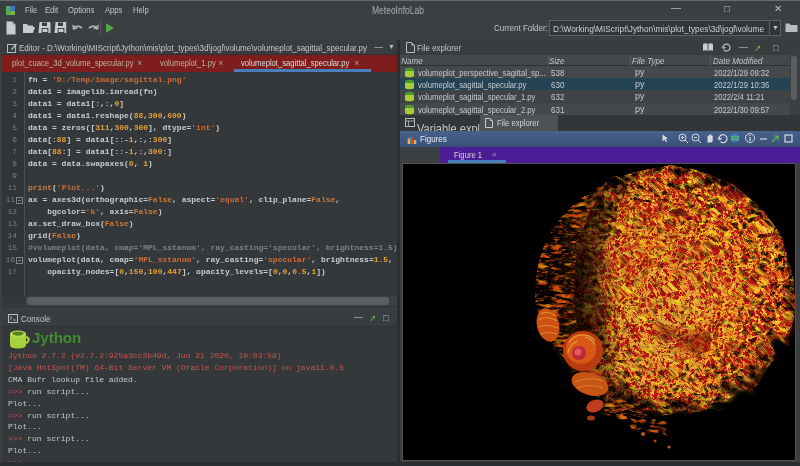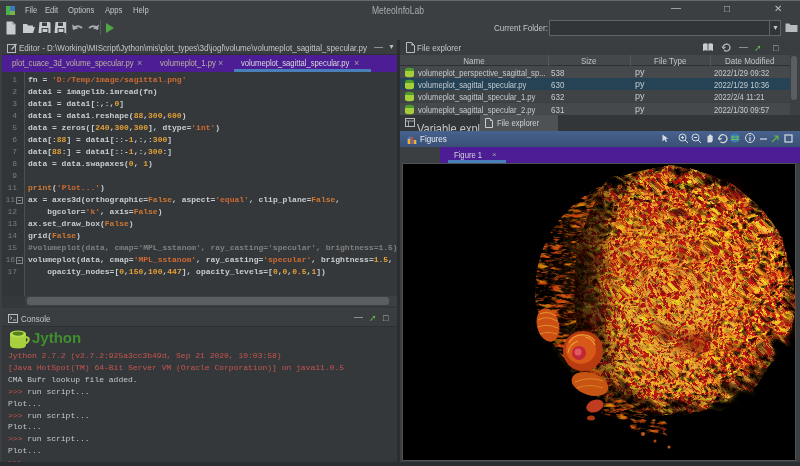--- a/index.html
+++ b/index.html
@@ -8,21 +8,21 @@
 .cx{transform:scaleX(0.85);transform-origin:0 50%;display:inline-block;white-space:nowrap;}
 .cx9{transform:scaleX(0.89);transform-origin:0 50%;display:inline-block;white-space:nowrap;}
 .mitem{position:absolute;top:4px;font-size:9px;color:#C2C6C9;}
 .winbtn{position:absolute;font-size:10px;color:#B8BCBE;}
 .tsep{position:absolute;width:1px;height:15px;background:#55595B;}
 .s{color:#CF6A32;}
 .n{color:#E2A037;}
 .k{color:#CF7832;}
 .c{color:#808080;}
 .red{color:#C75450;}
-.th{position:absolute;top:1px;font-size:9px;color:#C0C4C7;text-align:center;}
+.th{position:absolute;top:1px;font-size:9px;color:#C0C4C7;font-style:italic;}
 .colsep{position:absolute;top:0;width:1px;height:11px;background:#55595B;}
 .frow{position:absolute;left:0;width:390px;height:12px;font-size:9px;color:#C4CBD0;}
 .frow span{position:absolute;top:1px;}
 .edtab{position:absolute;top:0;height:17px;font-size:9px;line-height:17px;color:#BDB49C;}
 .lnum{position:absolute;right:7px;font-size:8px;color:#787D81;font-family:"Liberation Mono",monospace;}
 </style>
 </head>
 <body>
 
 <div class="abs" id="menubar" style="left:0;top:0;width:800px;height:16px;background:#3C3F41;border-top:1px solid #666B6E;box-sizing:border-box;">
@@ -77,38 +77,39 @@
         <path d="M12,9 q-4,-5 -9,-1" stroke="#A9ADB0" stroke-width="1.8" fill="none"></path>
         <path d="M13,4.5 l-1.2,5.5 -5,-1.8 z" fill="#A9ADB0"></path>
       </g>
 
   <path d="M101,3 l8,5 -8,5 z" fill="#51A545"></path>
 </svg>
 <div class="tsep" style="left:66px;top:4px"></div>
 <div class="tsep" style="left:100px;top:4px"></div>
 <span class="abs" style="left:494px;top:7px;font-size:9px;color:#C2C6C9"><span class="cx9">Current Folder:</span></span>
 <div class="abs" style="left:549px;top:4px;width:232px;height:16px;background:#313537;border:1px solid #5E6365;box-sizing:border-box"></div>
+<span class="abs" style="left:553px;top:8px;font-size:9px;color:#CDD1D4"><span style="transform:scaleX(0.92);transform-origin:0 50%;display:inline-block;white-space:nowrap">D:\Working\MIScript\Jython\mis\plot_types\3d\jogl\volume</span></span>
 <div class="abs" style="left:769px;top:5px;width:1px;height:14px;background:#5E6365"></div>
 <span class="abs" style="left:772px;top:8px;font-size:7px;color:#C2C6C9">▼</span>
 <svg class="abs" style="left:785px;top:6px" width="13" height="11" viewBox="0 0 13 11">
       <path d="M0.5,10 v-8.5 h4 l1,1.5 h7 v7 z" fill="#B8BCBE"></path>
     </svg>
 </div>
 
 <div class="abs" id="edpanel" style="left:2px;top:40px;width:395px;height:268px;background:#35383A;">
 <div class="abs" style="left:0;top:0;width:395px;height:15px;background:#3A3D3F;border-bottom:1px solid #2e3133;box-sizing:border-box;">
 <svg class="abs" style="left:5px;top:3px" width="10" height="10" viewBox="0 0 10 10">
         <rect x="0.5" y="1.5" width="8" height="8" fill="none" stroke="#B8BCBE"></rect>
         <path d="M4,6 L9,0.5 L10,1.5 L5,7 z" fill="#B8BCBE"></path>
       </svg>
 <span class="abs" style="left:17px;top:3px;font-size:9px;color:#C2C6C9"><span class="cx9">Editor - D:\Working\MIScript\Jython\mis\plot_types\3d\jogl\volume\volumeplot_sagittal_specular.py</span></span>
 <span class="abs" style="left:372px;top:2px;font-size:9px;color:#B8BCBE">—</span>
 <span class="abs" style="left:386px;top:3px;font-size:7px;color:#B8BCBE">▼</span>
 </div>
-<div class="abs" id="edtabs" style="left:0;top:15px;width:395px;height:17px;background:#4c1d95;">
+<div class="abs" id="edtabs" style="left:0;top:15px;width:395px;height:17px;background:#7f1d1d;">
 <span class="edtab" style="left:10px"><span class="cx">plot_cuace_3d_volume_specular.py</span></span>
 <span class="edtab" style="left:135px;color:#9DA1A4">×</span>
 <span class="edtab" style="left:158px"><span class="cx">volumeplot_1.py</span></span>
 <span class="edtab" style="left:216px;color:#9DA1A4">×</span>
 <span class="edtab" style="left:239px;color:#D8DCDE"><span class="cx">volumeplot_sagittal_specular.py</span></span>
 <span class="edtab" style="left:352px;color:#9DA1A4">×</span>
 <div class="abs" style="left:232px;top:14px;width:137px;height:3px;background:#4A7EBB"></div>
 </div>
 <div class="abs" id="gutter" style="left:0;top:32px;width:23px;height:224px;background:#313537;border-right:1px solid #4b4f51;box-sizing:border-box;">
 <span class="lnum" style="top:3px">1</span>
@@ -134,21 +135,21 @@
       <svg class="abs" style="right:1px;top:185px" width="7" height="7" viewBox="0 0 7 7">
         <rect x="0.5" y="0.5" width="6" height="6" fill="none" stroke="#808488"></rect>
         <path d="M2,3.5 h3" stroke="#808488"></path>
       </svg>
       <span class="lnum" style="top:195px">17</span>
 </div>
 <div class="abs" id="code" style="left:26px;top:34px;width:369px;font-family:'Liberation Mono',monospace;font-size:8px;font-weight:bold;color:#C8CDD1;white-space:pre;line-height:12px;">fn = <span class="s">'D:/Temp/image/sagittal.png'</span>
 data1 = imagelib.imread(fn)
 data1 = data1[:,:,<span class="n">0</span>]
 data1 = data1.reshape(<span class="n">88</span>,<span class="n">300</span>,<span class="n">600</span>)
-data = zeros([<span class="n">240</span>,<span class="n">300</span>,<span class="n">300</span>], dtype=<span class="s">'int'</span>)
+data = zeros([<span class="n">311</span>,<span class="n">300</span>,<span class="n">300</span>], dtype=<span class="s">'int'</span>)
 data[:<span class="n">88</span>] = data1[::-<span class="n">1</span>,:,:<span class="n">300</span>]
 data[<span class="n">88</span>:] = data1[::-<span class="n">1</span>,:,<span class="n">300</span>:]
 data = data.swapaxes(<span class="n">0</span>, <span class="n">1</span>)
 
 <span class="k">print</span>(<span class="s">'Plot...'</span>)
 ax = axes3d(orthographic=<span class="k">False</span>, aspect=<span class="s">'equal'</span>, clip_plane=<span class="k">False</span>,
     bgcolor=<span class="s">'k'</span>, axis=<span class="k">False</span>)
 ax.set_draw_box(<span class="k">False</span>)
 grid(<span class="k">False</span>)
 <span class="c">#volumeplot(data, cmap='MPL_sstanom', ray_casting='specular', brightness=1.5)</span>
@@ -175,21 +176,21 @@
 <svg width="120" height="24" viewBox="0 0 120 24">
 <g>
           <path d="M3,7 h16 v11 q0,3.5 -8,3.5 t-8,-3.5 z" fill="#A8D13E"></path>
           <ellipse cx="11" cy="7" rx="8" ry="3.4" fill="#B8DD52"></ellipse>
           <ellipse cx="11" cy="6.6" rx="5.6" ry="2.1" fill="#55821E"></ellipse>
           <path d="M19,10 q5.5,1.5 0,6.5" stroke="#A8D13E" stroke-width="2.2" fill="none"></path>
         </g>
 <text x="25" y="16" font-family="Liberation Sans" font-weight="bold" font-size="15" fill="#3E8E2E">Jython</text>
 </svg>
 </div>
-<div class="abs" id="conbody" style="left:6px;top:40px;width:385px;font-family:'Liberation Mono',monospace;font-size:8px;line-height:11.9px;color:#C4C8CB;white-space:pre;"><span class="red">Jython 2.7.2 (v2.7.2:925a3cc3b49d, Sep 21 2020, 10:03:58)</span>
+<div class="abs" id="conbody" style="left:6px;top:40px;width:385px;font-family:'Liberation Mono',monospace;font-size:8px;line-height:11.9px;color:#C4C8CB;white-space:pre;"><span class="red">Jython 2.7.2 (v2.7.2:925a3cc3b49d, Jun 21 2020, 10:03:58)</span>
 <span class="red">[Java HotSpot(TM) 64-Bit Server VM (Oracle Corporation)] on java11.0.5</span>
 CMA Bufr lookup file added.
 <span class="red">&gt;&gt;&gt;</span> run script...
 Plot...
 <span class="red">&gt;&gt;&gt;</span> run script...
 Plot...
 <span class="red">&gt;&gt;&gt;</span> run script...
 Plot...
 <span class="red">&gt;&gt;&gt;</span></div>
 </div>

